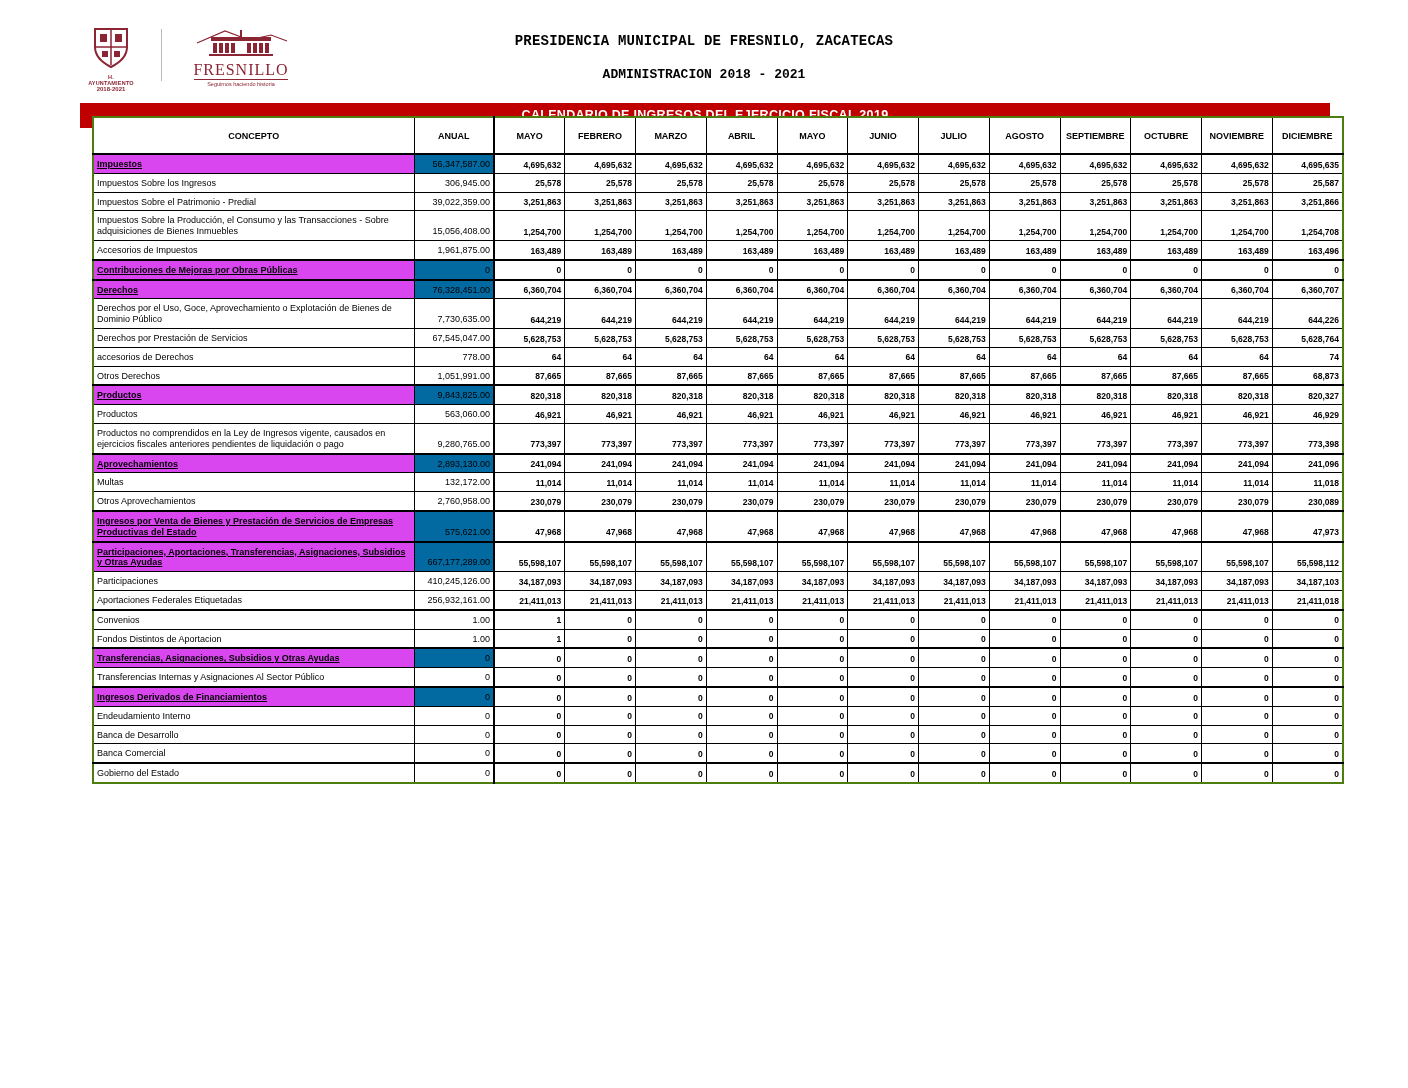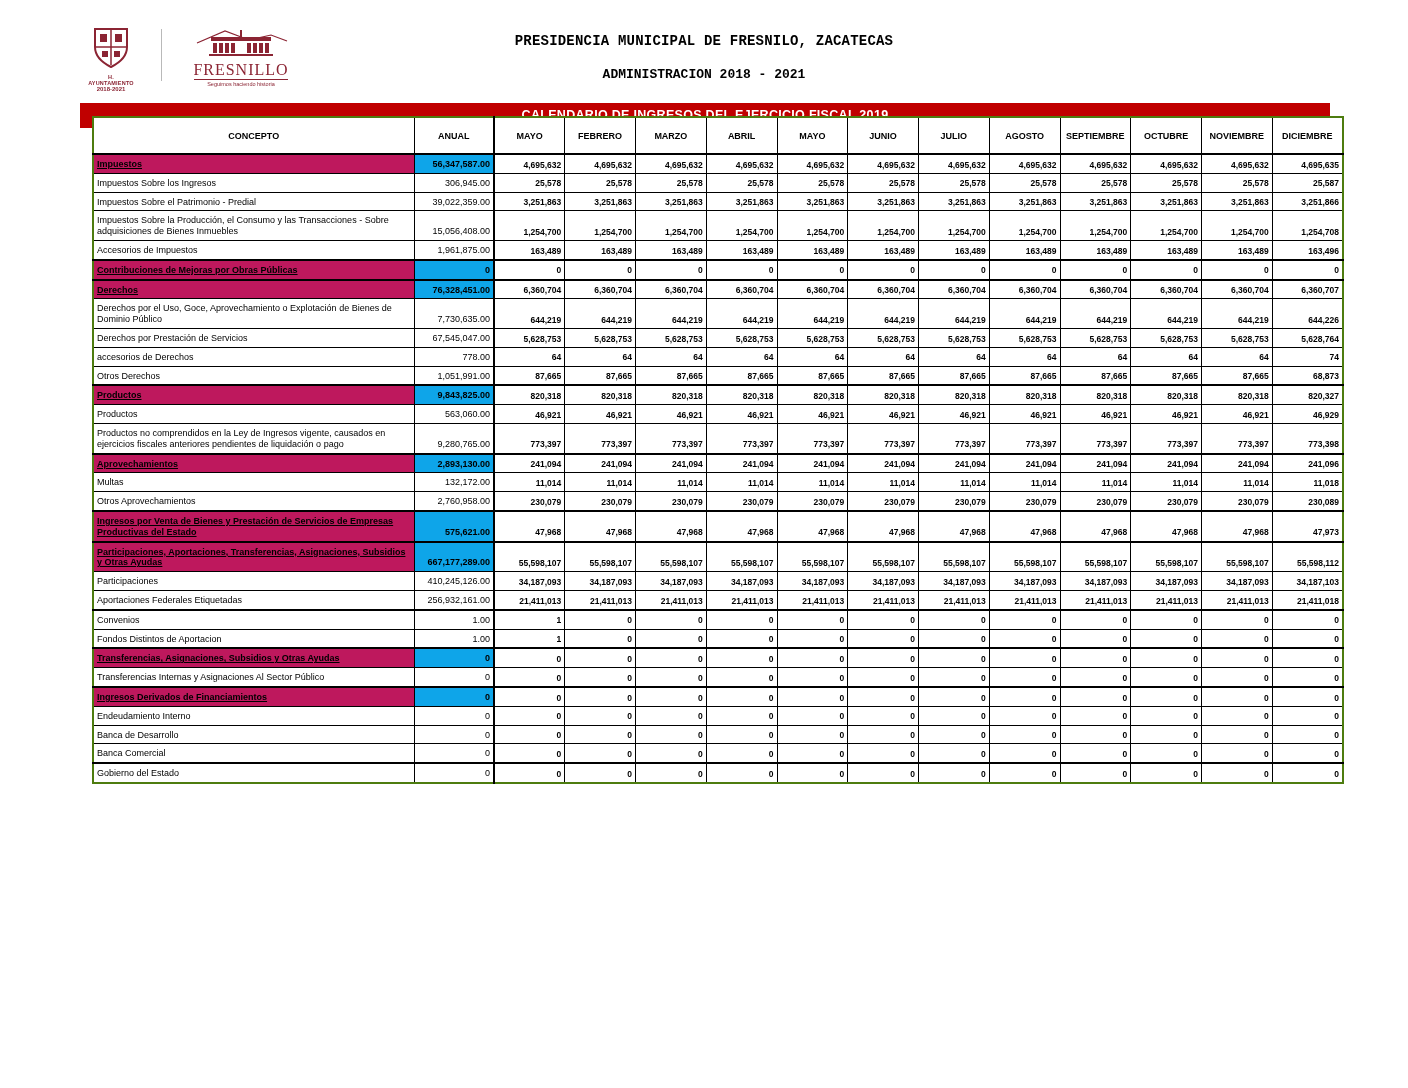--- a/index.html
+++ b/index.html
@@ -102,25 +102,25 @@
   }
   td.concepto { text-align: left; }
   td.anual    { text-align: right; }
   td.month    { text-align: right; font-weight: bold; font-size: 8.5px; }
 
   
   table.cal th:nth-child(2), table.cal td:nth-child(2) { border-right-width: 2px; }
 
   
   tr.section td.concepto {
-    background: #be185d;
+    background: #d946ef;
     font-weight: bold;
     text-decoration: underline;
   }
-  tr.section td.anual { background: #0ea5e9; font-weight: bold; }
+  tr.section td.anual { background: #0369a1; font-weight: normal; }
   tr.section td, tr.divider td { border-top-width: 2px; }
 </style>
 </head>
 <body>
 
 <div class="page">
 
   <div class="logos">
     <div class="shield-logo">
       <span>

